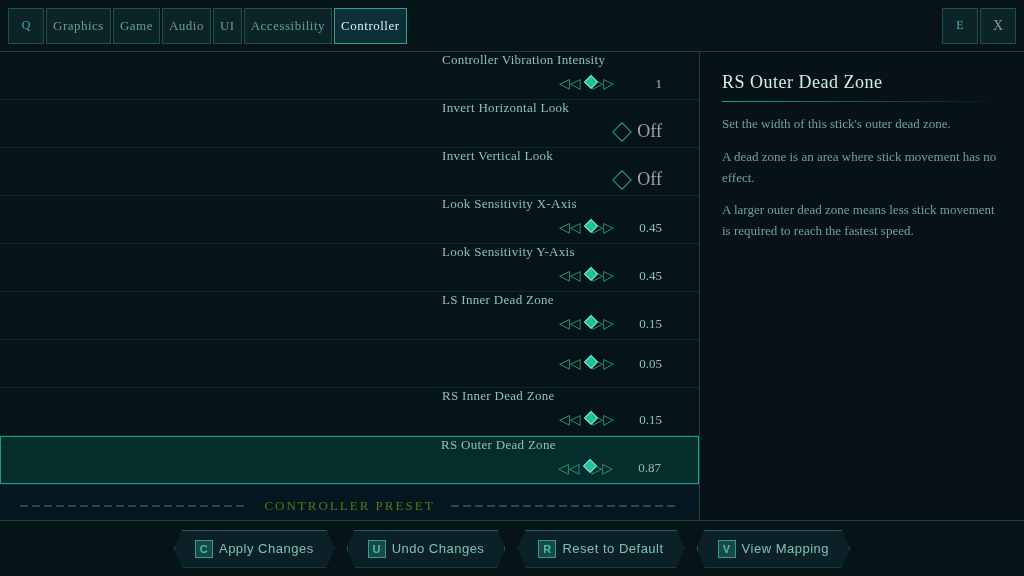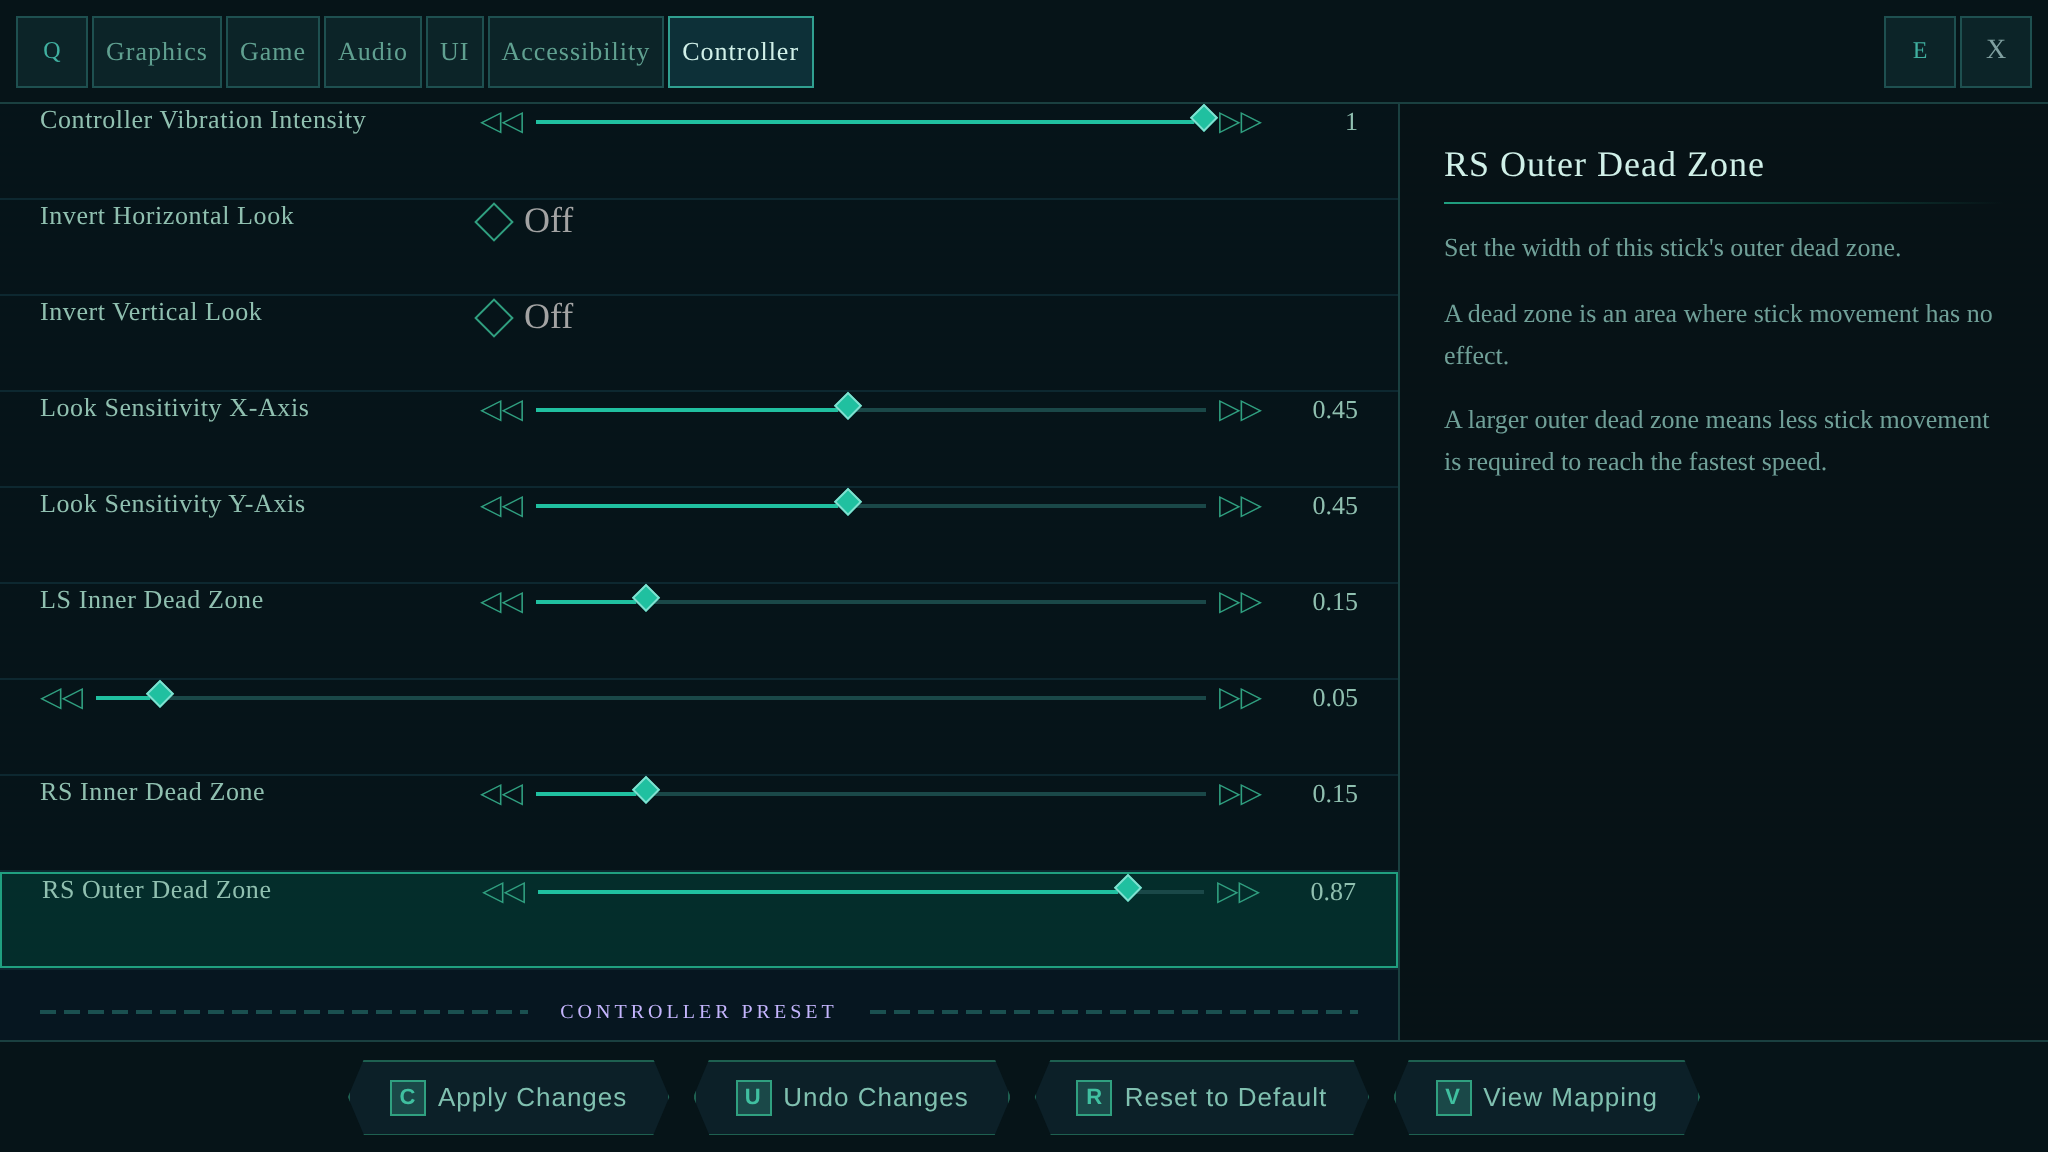--- a/index.html
+++ b/index.html
@@ -126,25 +126,26 @@
     }
     .settings-list::-webkit-scrollbar-track {
       background: #061418;
     }
     .settings-list::-webkit-scrollbar-thumb {
       background: #1e5050;
     }
 
     .setting-row {
       display: flex;
-      align-items: flex-start;
-      padding: 0 20px;
+      align-items: flex-end;
+      padding: 0 37px;
       height: 48px;
       border-bottom: 1px solid #0d2830;
       cursor: pointer;
+      flex-direction: column;
     }
 
     .setting-row.active {
       background: rgba(0,120,100,0.25);
       border: 1px solid #20a080;
     }
 
     .setting-label {
       font-size: 13px;
       color: #90c0b0;
@@ -246,22 +247,22 @@
         90deg,
         #1a5050 0px,
         #1a5050 8px,
         transparent 8px,
         transparent 12px
       );
     }
 
     .divider-text {
       padding: 0 16px;
-      font-size: 10px;
-      color: #c4b5fd;
+      font-size: 13px;
+      color: #4d7c0f;
       letter-spacing: 2px;
       text-transform: uppercase;
     }
 
     
     .description-panel {
       flex: 1;
       padding: 20px 22px;
       background: rgba(6,16,20,0.8);
     }

